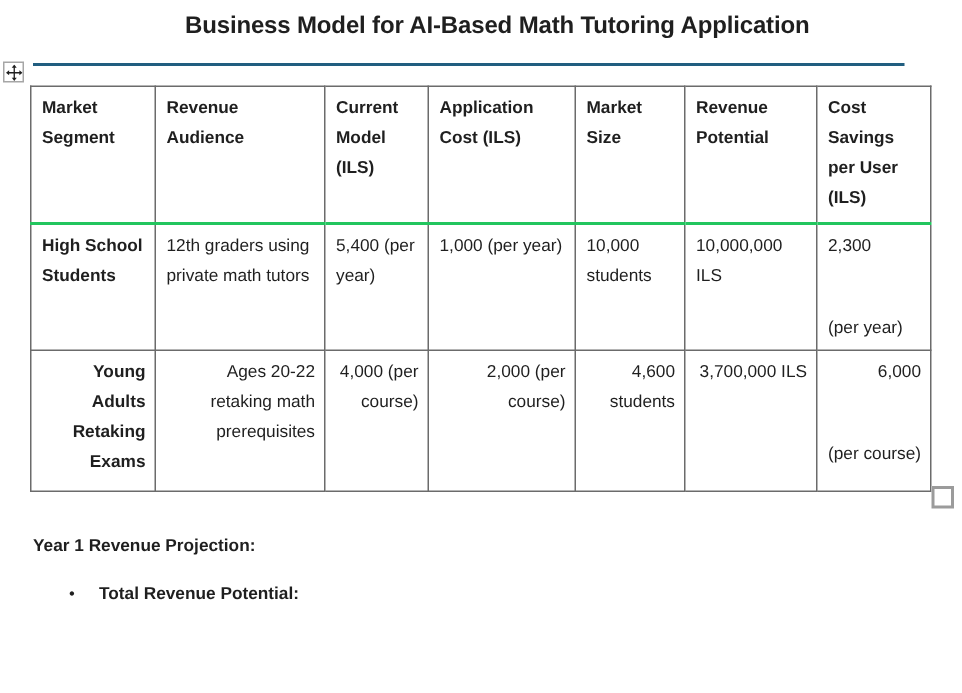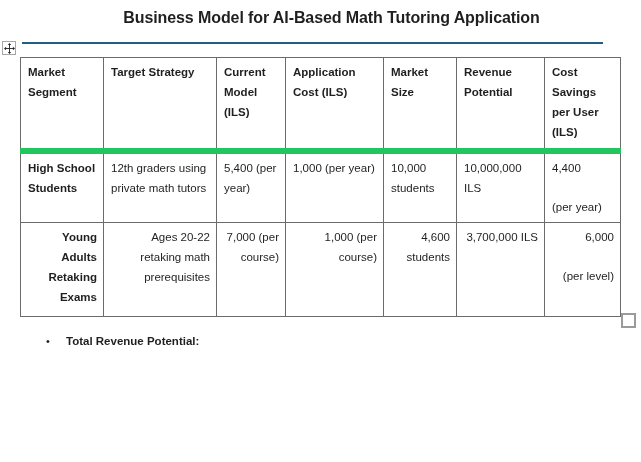--- a/index.html
+++ b/index.html
@@ -66,26 +66,26 @@
   table.model th, table.model td {
     border: 1px solid #6b6b6b;
     vertical-align: top;
     text-align: left;
     padding: 4px 6px 4px 7px;
     overflow: hidden;
   }
   table.model thead th {
     font-weight: 700;
     height: 82px;
-    border-bottom: 6px solid #22c55e;
+    border-bottom: 2px solid #22c55e;
   }
   td.seg { font-weight: 700; }
   tr.row-1 td { height: 60px; }
   tr.row-2 td { height: 85px; text-align: right; }
-  .gap-note { margin-top: 19px; }
+  .gap-note { margin-top: 35px; }
 
   .projection-heading {
     margin-top: 29px;
     font-size: 11.5px;
     font-weight: 700;
     line-height: 15px;
   }
   .bullet-row {
     margin-top: 15px;
     padding-left: 24px;
@@ -133,59 +133,60 @@
           <col style="width:113px">
           <col style="width:69px">
         <col style="width:98px">
           <col style="width:73px">
           <col style="width:88px">
         <col style="width:76px">
       </colgroup>
       <thead>
         <tr>
           <th>Market Segment</th>
-          <th>Target Strategy</th>
+          <th>Revenue Audience</th>
           <th>Current Model (ILS)</th>
           <th>Application Cost (ILS)</th>
           <th>Market Size</th>
           <th>Revenue Potential</th>
           <th>Cost Savings per User (ILS)</th>
         </tr>
       </thead>
       <tbody>
         <tr class="row-1">
           <td class="seg">High School Students</td>
           <td>12th graders using private math tutors</td>
           <td>5,400 (per year)</td>
           <td>1,000 (per year)</td>
           <td>10,000 students</td>
           <td>10,000,000 ILS</td>
           <td>
-            <div>4,400</div>
+            <div>2,300</div>
             <div class="gap-note">(per year)</div>
           </td>
         </tr>
         <tr class="row-2">
           <td class="seg">Young Adults Retaking Exams</td>
           <td>Ages 20-22 retaking math prerequisites</td>
-          <td>7,000 (per course)</td>
-          <td>1,000 (per course)</td>
+          <td>4,000 (per course)</td>
+          <td>2,000 (per course)</td>
           <td>4,600 students</td>
           <td>3,700,000 ILS</td>
           <td>
             <div>6,000</div>
-            <div class="gap-note">(per level)</div>
+            <div class="gap-note">(per course)</div>
           </td>
         </tr>
       </tbody>
     </table>
 
     <div class="resize-handle"></div>
   </div>
 
+  <p class="projection-heading">Year 1 Revenue Projection:</p>
 
   <div class="bullet-row">
     <span class="bullet-dot">•</span>
     <span>
       <span class="bullet-label">Total Revenue Potential:</span><br>
     </span>
   </div>
 
 </div>
 

